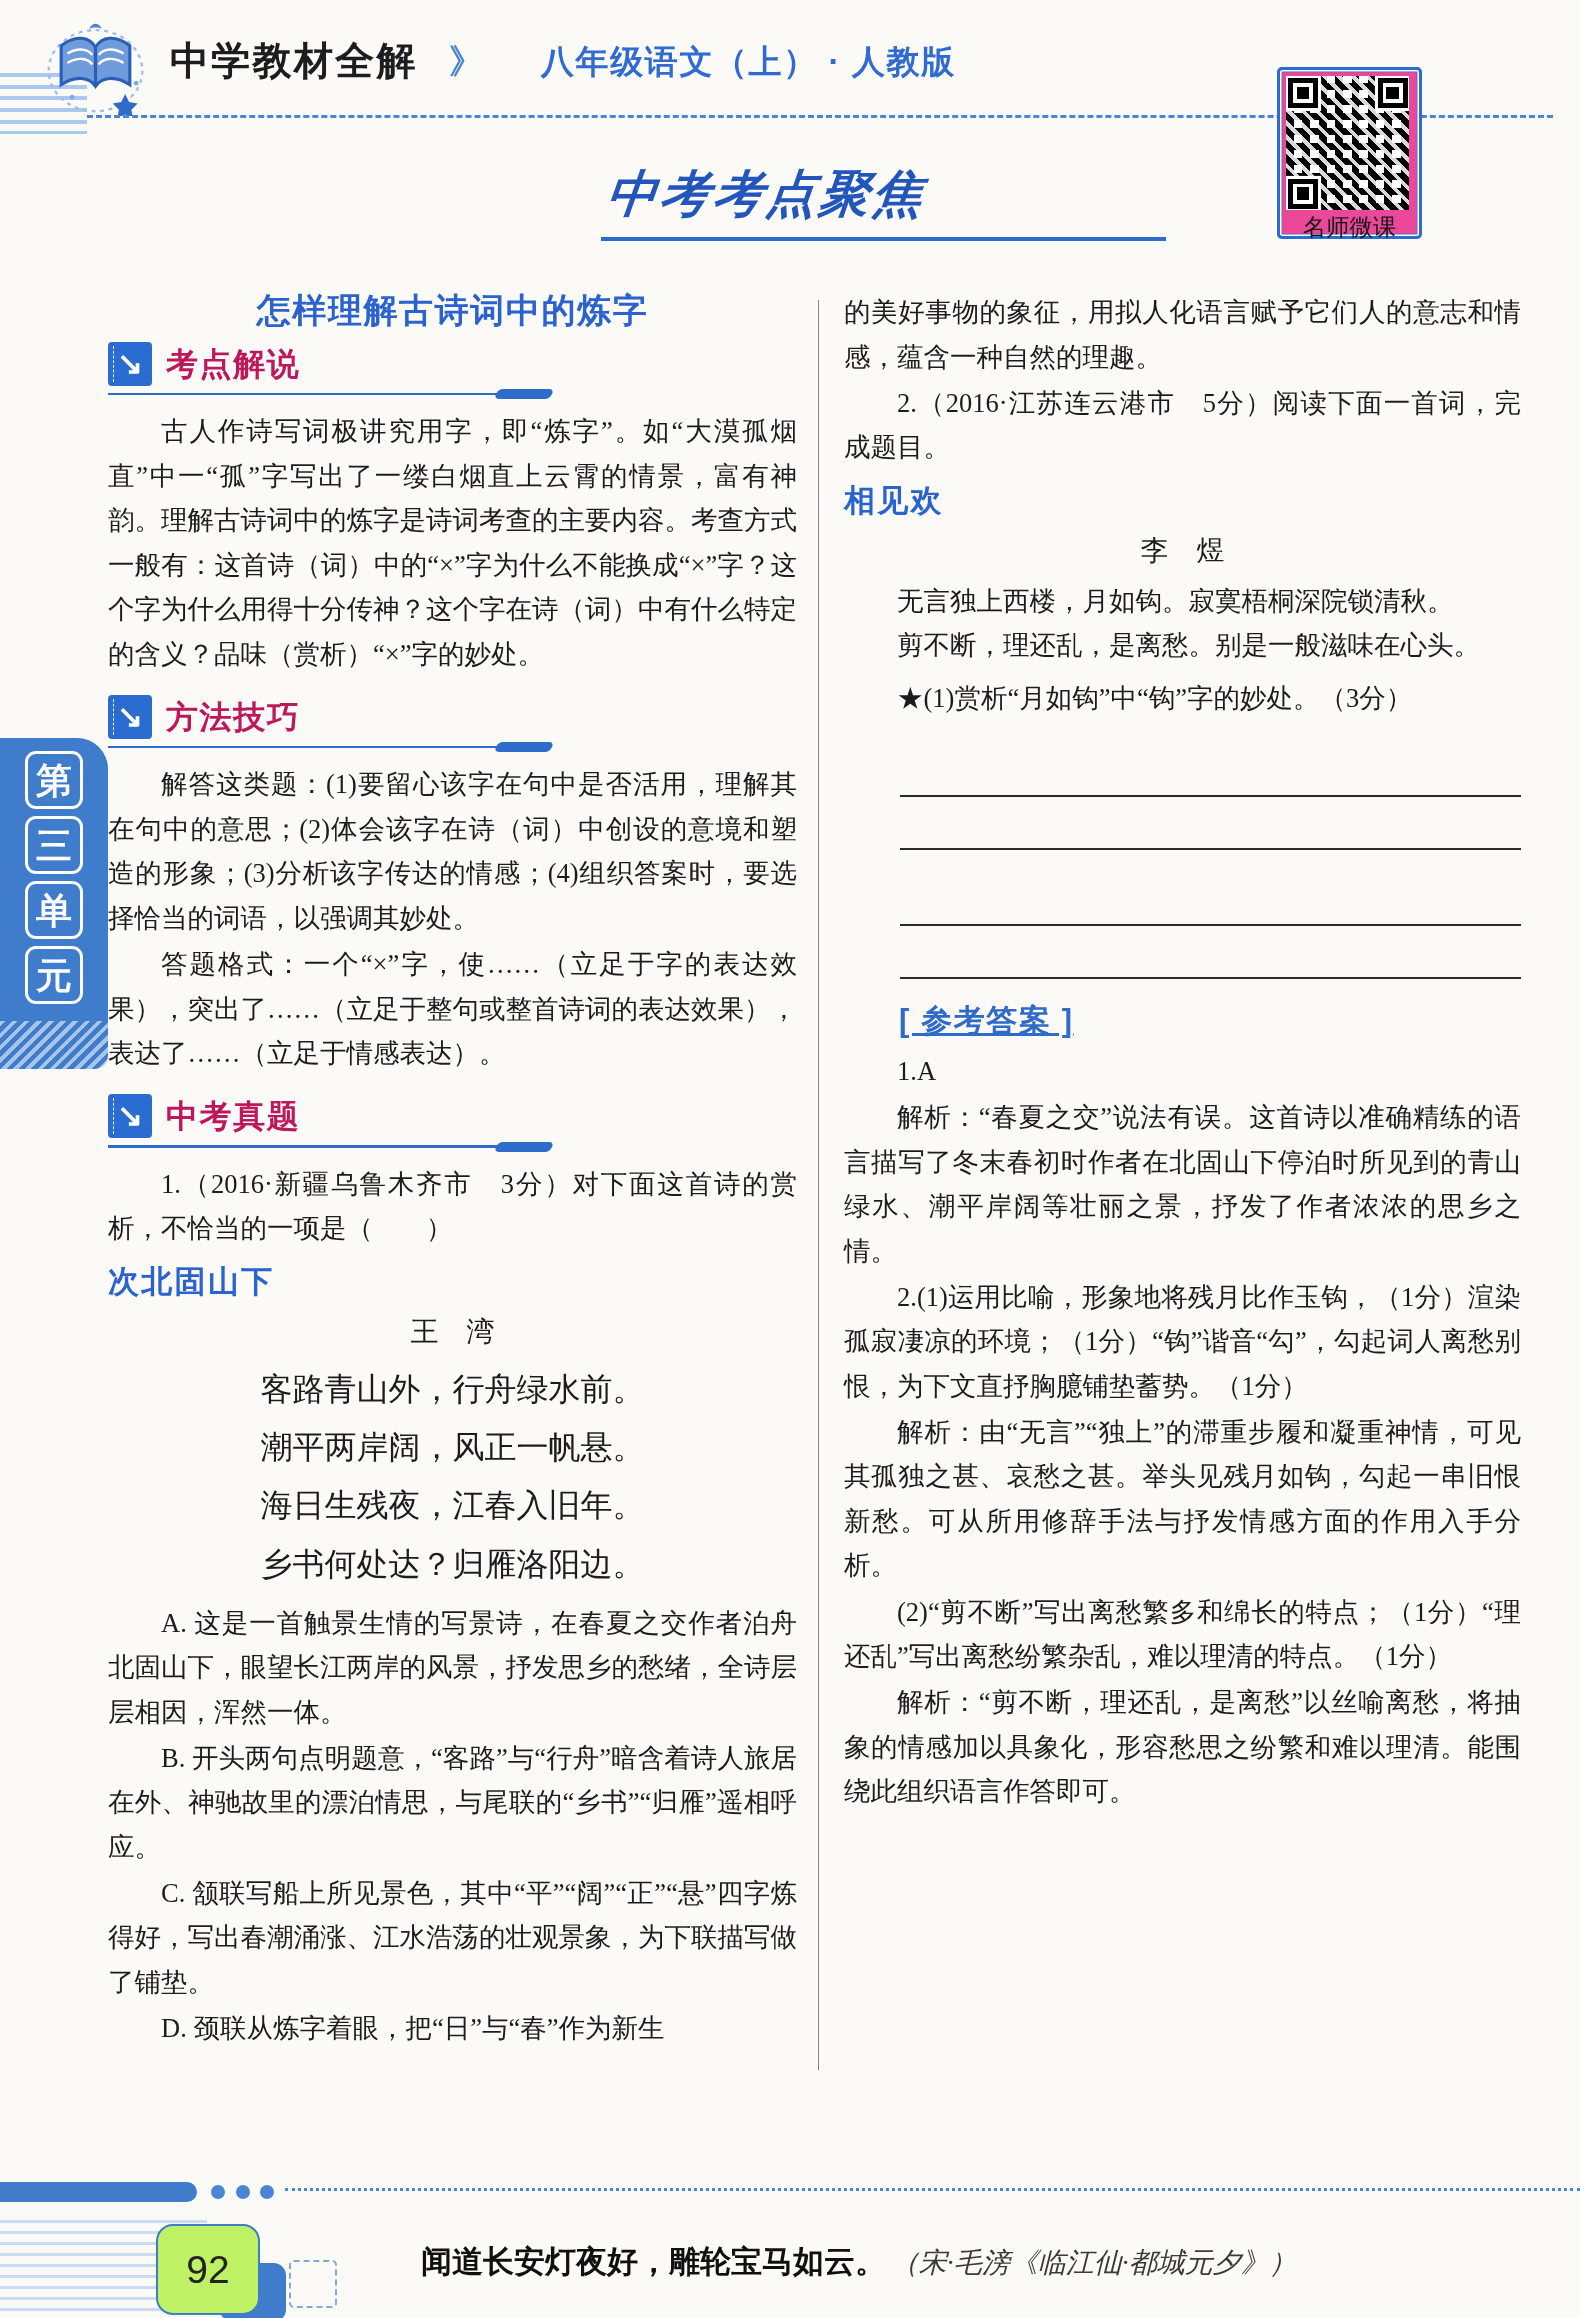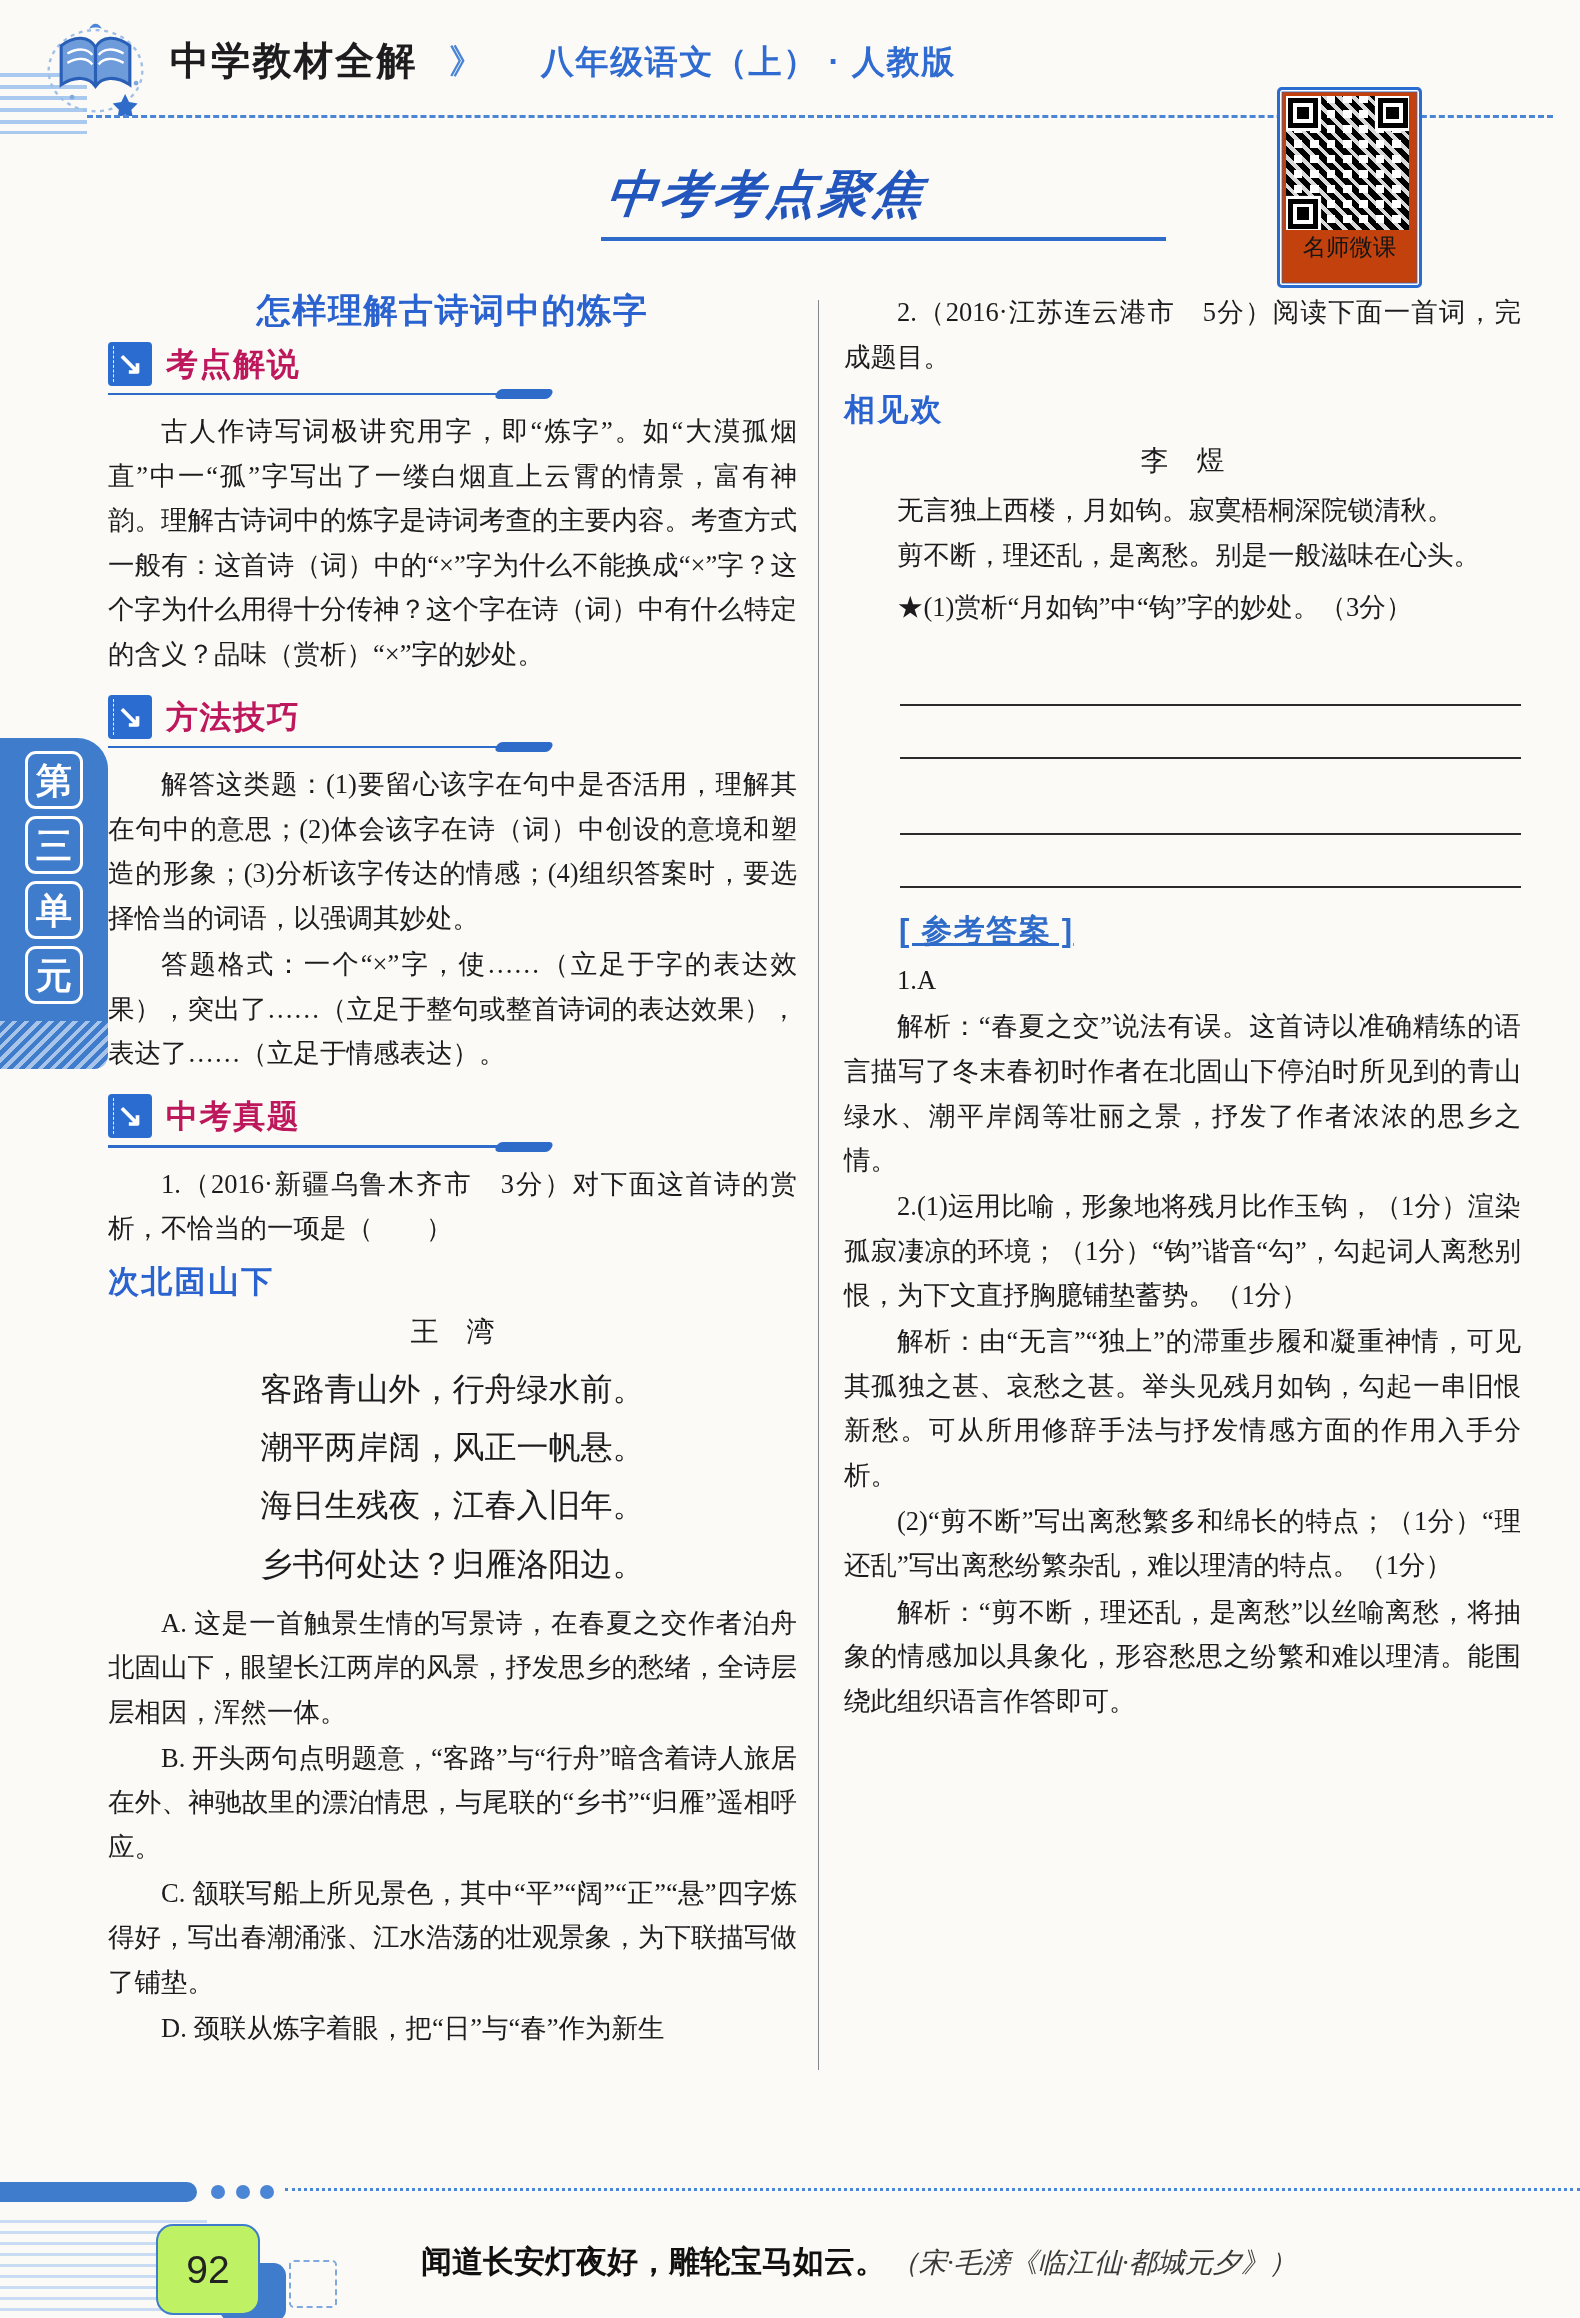--- a/index.html
+++ b/index.html
@@ -14,21 +14,21 @@
   .brand{left:170px;top:41px;font:800 39px/1 "Liberation Sans",sans-serif;color:#1d1d1f;letter-spacing:2.3px;}
   .brand-sep{left:449px;top:44px;font:700 34px/1 "Liberation Sans",sans-serif;color:#4a85d6;}
   .edition{left:499px;top:45px;font:700 33px/1 "Liberation Sans",sans-serif;color:#2f6bd0;letter-spacing:1.6px;margin-left:42px;}
   .hdr-dash{left:87px;top:115px;width:1466px;border-top:3.1px dashed #4a85d6;}
 
   .page-title{left:607px;top:167px;font:italic 900 50px/1.1 "Liberation Sans",sans-serif;
     color:#2356bd;transform:skewX(-6deg);letter-spacing:3.1px;}
   .title-underline{left:601px;top:237px;width:565px;height:3.9px;background:#2f6bc9;}
 
   
-  .qr-frame{left:1277px;top:87px;width:145px;height:201px;background:#c2410c;
+  .qr-frame{left:1277px;top:67px;width:145px;height:172px;background:#ec4899;
     border:3.1px solid #2a6cd0;border-radius:4.7px;box-shadow:inset 0 0 0 1.6px #fff,inset 0 0 0 2.3px #2a6cd0;
     padding:6.2px 6.2px 3.1px;box-sizing:border-box;}
   .qr{position:relative;width:123px;height:134px;overflow:hidden;background:
       repeating-linear-gradient(45deg,rgba(255,255,255,.85) 0 3.9px,transparent 3.9px 10px),
       repeating-linear-gradient(90deg,#000 0 7.8px,transparent 7.8px 16.4px),
       repeating-linear-gradient(0deg,#000 0 7px,#fff 7px 15px);}
   .fp{position:absolute;width:20px;height:20px;border:5.5px solid #000;background:#fff;box-shadow:0 0 0 3.1px #fff;}
   .fp::after{content:"";position:absolute;inset:3.9px;background:#000;}
   .fp.tl{left:1.6px;top:1.6px}.fp.tr{right:1.6px;top:1.6px}.fp.bl{left:1.6px;bottom:1.6px}
   .qr-label{text-align:center;font:400 23.4px/1.2 "Liberation Sans",sans-serif;color:#151515;margin-top:3.1px;}
@@ -164,20 +164,21 @@
     <div class="poem-line">乡书何处达？归雁洛阳边。</div>
   </div>
 
   <p>A. 这是一首触景生情的写景诗，在春夏之交作者泊舟北固山下，眼望长江两岸的风景，抒发思乡的愁绪，全诗层层相因，浑然一体。</p>
   <p>B. 开头两句点明题意，“客路”与“行舟”暗含着诗人旅居在外、神驰故里的漂泊情思，与尾联的“乡书”“归雁”遥相呼应。</p>
   <p>C. 颔联写船上所见景色，其中“平”“阔”“正”“悬”四字炼得好，写出春潮涌涨、江水浩荡的壮观景象，为下联描写做了铺垫。</p>
   <p>D. 颈联从炼字着眼，把“日”与“春”作为新生</p>
 </div>
 
 <div class="col col-right">
+  <p class="noindent">的美好事物的象征，用拟人化语言赋予它们人的意志和情感，蕴含一种自然的理趣。</p>
   <p>2.（2016·江苏连云港市　5分）阅读下面一首词，完成题目。</p>
 
   <div class="poem ci-poem">
     <div class="poem-title">相见欢</div>
     <div class="poem-author">李　煜</div>
     <p>无言独上西楼，月如钩。寂寞梧桐深院锁清秋。</p>
     <p>剪不断，理还乱，是离愁。别是一般滋味在心头。</p>
   </div>
 
   <p class="subq">★(1)赏析“月如钩”中“钩”字的妙处。（3分）</p>

